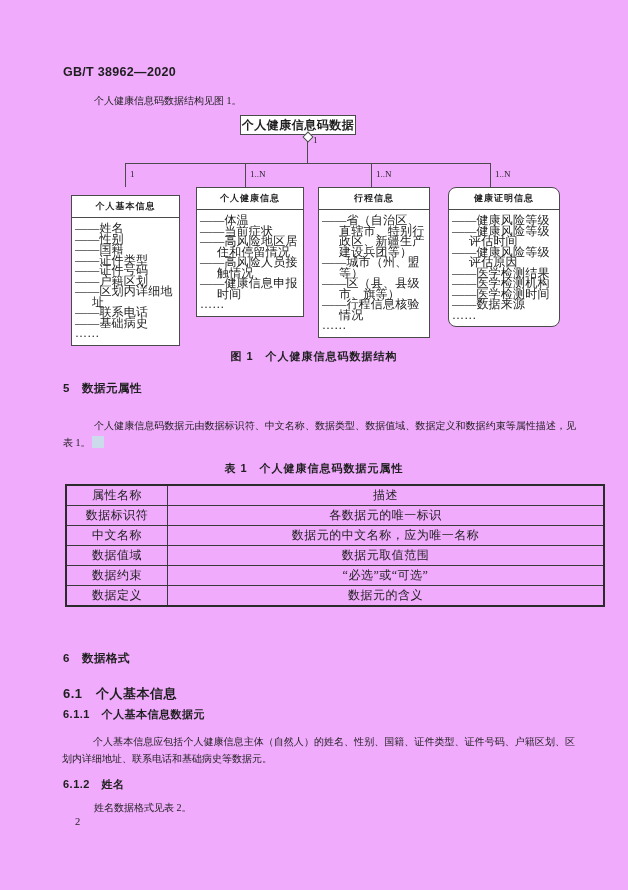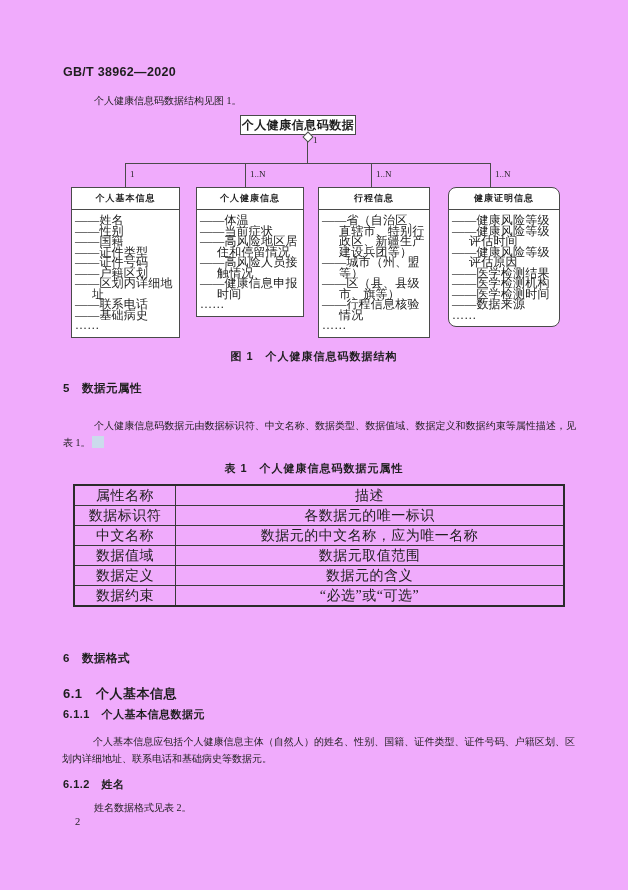--- a/index.html
+++ b/index.html
@@ -52,24 +52,23 @@
     letter-spacing:.2px;color:#1c1c1c;
   }
   .caption{left:0;top:349px;width:628px;text-align:center;font-size:11px;letter-spacing:1px;}
 
   
   .h-sec{font-size:11.5px;letter-spacing:.5px;}
 
   
   .tbl-title{left:0;top:461px;width:628px;text-align:center;font-size:11px;letter-spacing:1px;}
   table.gbt{
-    position:absolute;left:65px;top:484px;width:492px;
+    position:absolute;left:65px;top:484px;width:540px;
     border-collapse:collapse;border:2px solid #2b2b2b;
-    font-size:14px;
-    margin-left:8px;
+    font-size:12px;
   }
   table.gbt td{
     border:1px solid #3a3a3a;height:19px;
     text-align:center;vertical-align:middle;
     padding:0 4px;letter-spacing:.5px;
   }
   table.gbt td:first-child{width:92px;}
 
   .hl{
     display:inline-block;width:12px;height:12px;margin-left:1px;
@@ -96,21 +95,21 @@
     <div class="dline" style="left:125px;top:163px;width:1px;height:24px;"></div>
     <div class="dline" style="left:245px;top:163px;width:1px;height:24px;"></div>
     <div class="dline" style="left:371px;top:163px;width:1px;height:24px;"></div>
     <div class="dline" style="left:490px;top:163px;width:1px;height:24px;"></div>
 
     <div class="mult" style="left:130px;top:169px;">1</div>
     <div class="mult" style="left:250px;top:169px;">1..N</div>
     <div class="mult" style="left:376px;top:169px;">1..N</div>
     <div class="mult" style="left:495px;top:169px;">1..N</div>
 
-    <div class="dbox" style="left:71px;width:107px;">
+    <div class="dbox" style="left:71px;width:107px;margin-top:8px;">
       <div class="dbox-title">个人基本信息</div>
       <div class="dbox-items">
           <div class="ditem">——姓名</div>
           <div class="ditem">——性别</div>
           <div class="ditem">——国籍</div>
           <div class="ditem">——证件类型</div>
           <div class="ditem">——证件号码</div>
           <div class="ditem">——户籍区划</div>
           <div class="ditem">——区划内详细地址</div>
           <div class="ditem">——联系电话</div>
@@ -172,26 +171,26 @@
         </tr>
         <tr>
           <td>中文名称</td>
           <td>数据元的中文名称，应为唯一名称</td>
         </tr>
         <tr>
           <td>数据值域</td>
           <td>数据元取值范围</td>
         </tr>
         <tr>
+          <td>数据约束</td>
+          <td>“必选”或“可选”</td>
+        </tr>
+        <tr>
           <td>数据定义</td>
           <td>数据元的含义</td>
-        </tr>
-        <tr>
-          <td>数据约束</td>
-          <td>“必选”或“可选”</td>
         </tr>
       </tbody>
   </table>
 
   <div class="abs h-sec heiti" style="left:63px;top:651px;">6　数据格式</div>
   <div class="abs h-sec heiti" style="left:63px;top:685px;font-size:13px;">6.1　个人基本信息</div>
   <div class="abs h-sec heiti" style="left:63px;top:707px;font-size:11px;">6.1.1　个人基本信息数据元</div>
   <div class="abs para indent" style="left:62px;top:734px;width:513px;">个人基本信息应包括个人健康信息主体（自然人）的姓名、性别、国籍、证件类型、证件号码、户籍区划、区划内详细地址、联系电话和基础病史等数据元。</div>
   <div class="abs h-sec heiti" style="left:63px;top:777px;font-size:11px;">6.1.2　姓名</div>
   <div class="abs para indent" style="left:63px;top:800px;width:513px;">姓名数据格式见表 2。</div>

